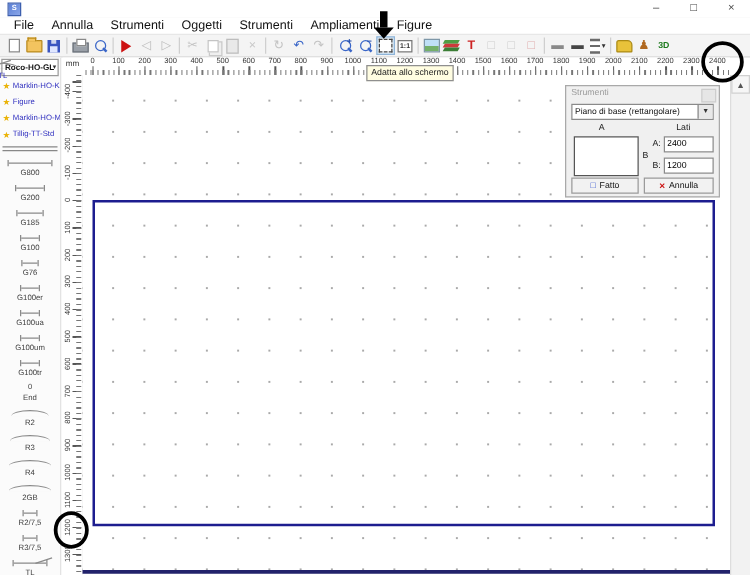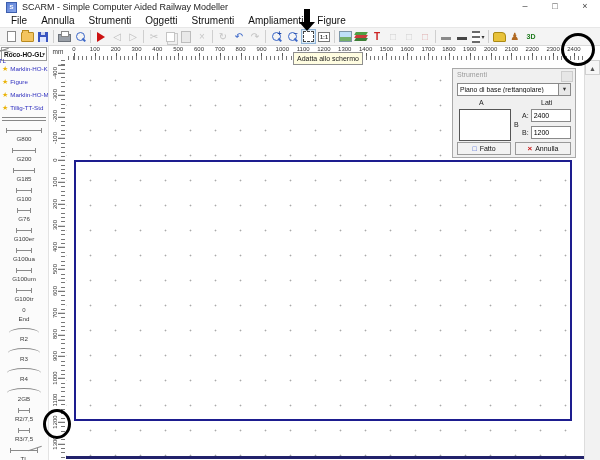--- a/index.html
+++ b/index.html
@@ -111,21 +111,20 @@
   #circle-1200{position:absolute;left:43px;top:409px;width:22px;height:24px;border:3px solid #000;border-radius:50%;}
   #arrow-anno{position:absolute;left:299px;top:9px;width:16px;height:22px;}
   #arrow-anno .shaft{position:absolute;left:5px;top:0;width:6px;height:13px;background:#000;}
   #arrow-anno .head{position:absolute;left:0;top:13px;width:0;height:0;border-left:8px solid transparent;border-right:8px solid transparent;border-top:9px solid #000;}
 </style>
 </head>
 <body>
 
 <div id="titlebar">
   <div id="appicon">S</div>
-  <div id="apptitle">SCARM - Simple Computer Aided Railway Modeller</div>
   <div id="wincontrols">
     <div class="wbtn">–</div>
     <div class="wbtn">□</div>
     <div class="wbtn">×</div>
   </div>
 </div>
 
 <div id="menubar">
     <div class="mitem">File</div>
     <div class="mitem">Annulla</div>

